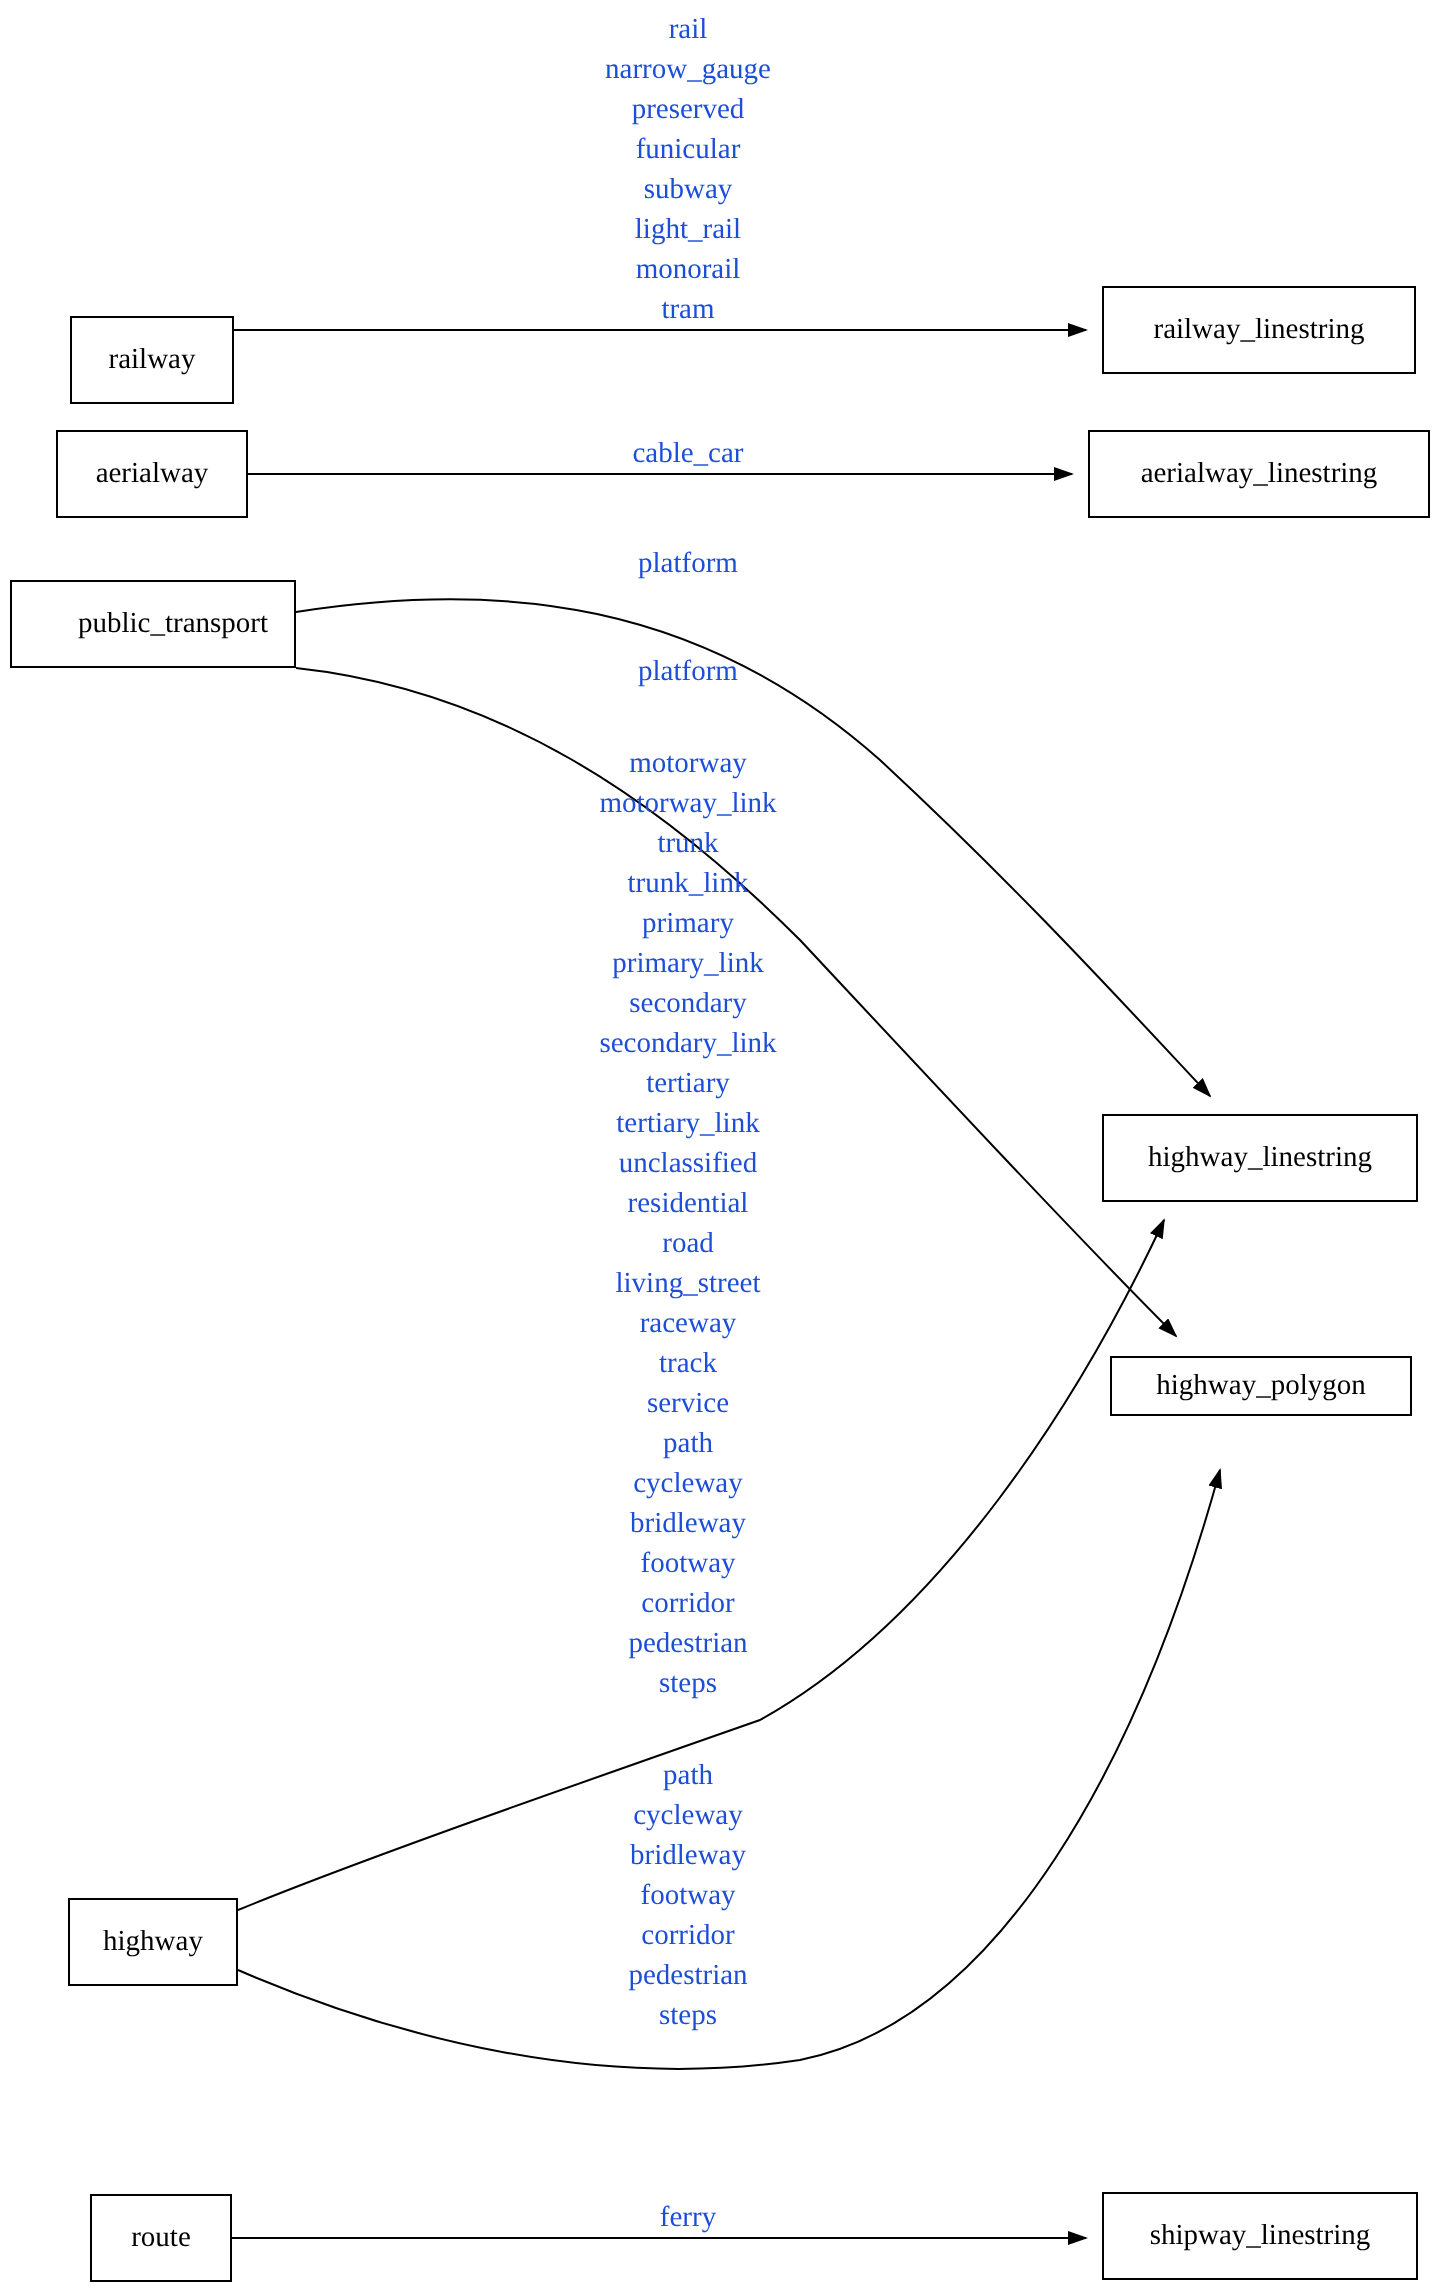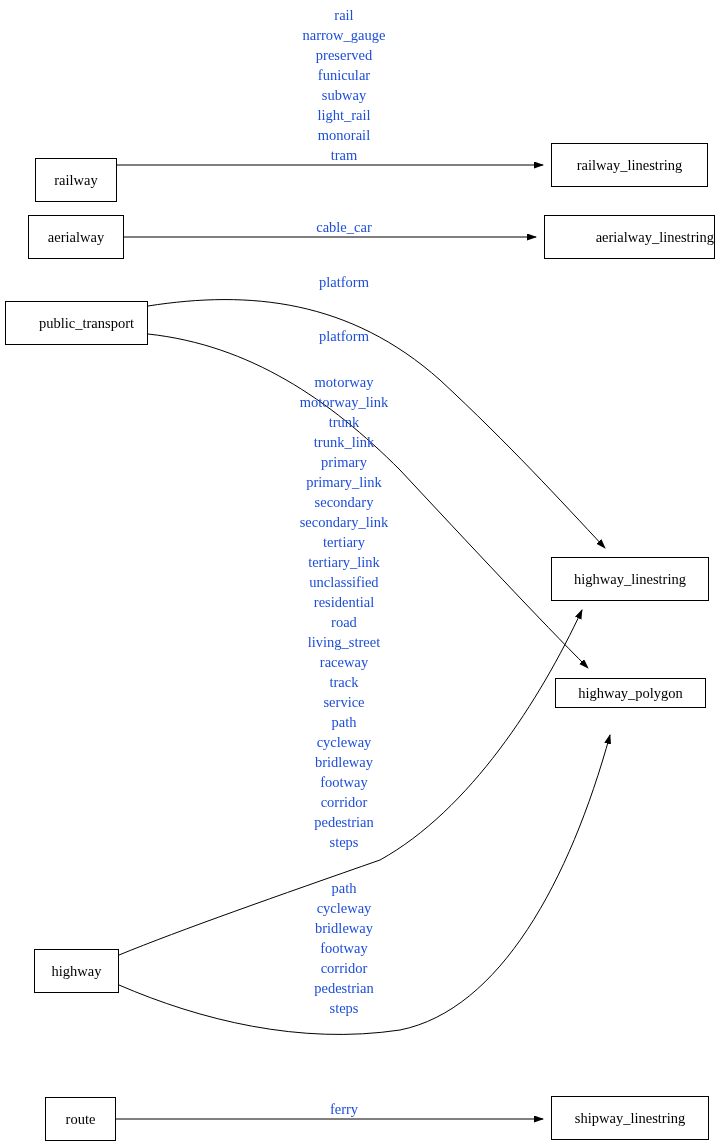--- a/index.html
+++ b/index.html
@@ -68,24 +68,24 @@
   <div id="nodes">
       <div class="node" style="left: 35px; top: 158px; width: 82px; height: 44px;">
         <span>railway</span>
       </div>
       <div class="node" style="left: 551px; top: 143px; width: 157px; height: 44px;">
         <span>railway_linestring</span>
       </div>
       <div class="node" style="left: 28px; top: 215px; width: 96px; height: 44px;">
         <span>aerialway</span>
       </div>
-      <div class="node" style="left: 544px; top: 215px; width: 171px; height: 44px; justify-content: flex-end;">
+      <div class="node" style="left: 544px; top: 215px; width: 171px; height: 44px;">
         <span>aerialway_linestring</span>
       </div>
-      <div class="node" style="left: 5px; top: 301px; width: 143px; height: 44px; padding-left: 20px;">
+      <div class="node" style="left: 5px; top: 290px; width: 143px; height: 44px; padding-left: 20px;">
         <span>public_transport</span>
       </div>
       <div class="node" style="left: 551px; top: 557px; width: 158px; height: 44px;">
         <span>highway_linestring</span>
       </div>
       <div class="node" style="left: 555px; top: 678px; width: 151px; height: 30px;">
         <span>highway_polygon</span>
       </div>
       <div class="node" style="left: 34px; top: 949px; width: 85px; height: 44px;">
         <span>highway</span>

